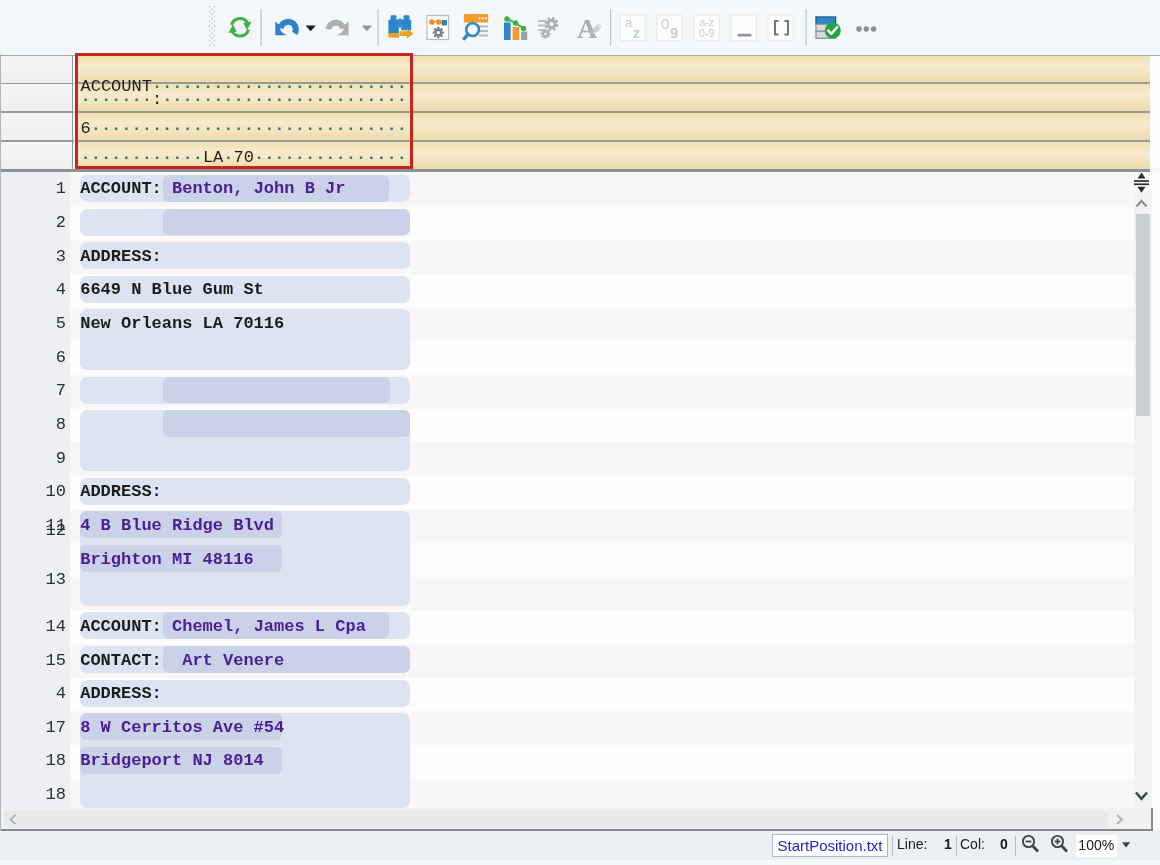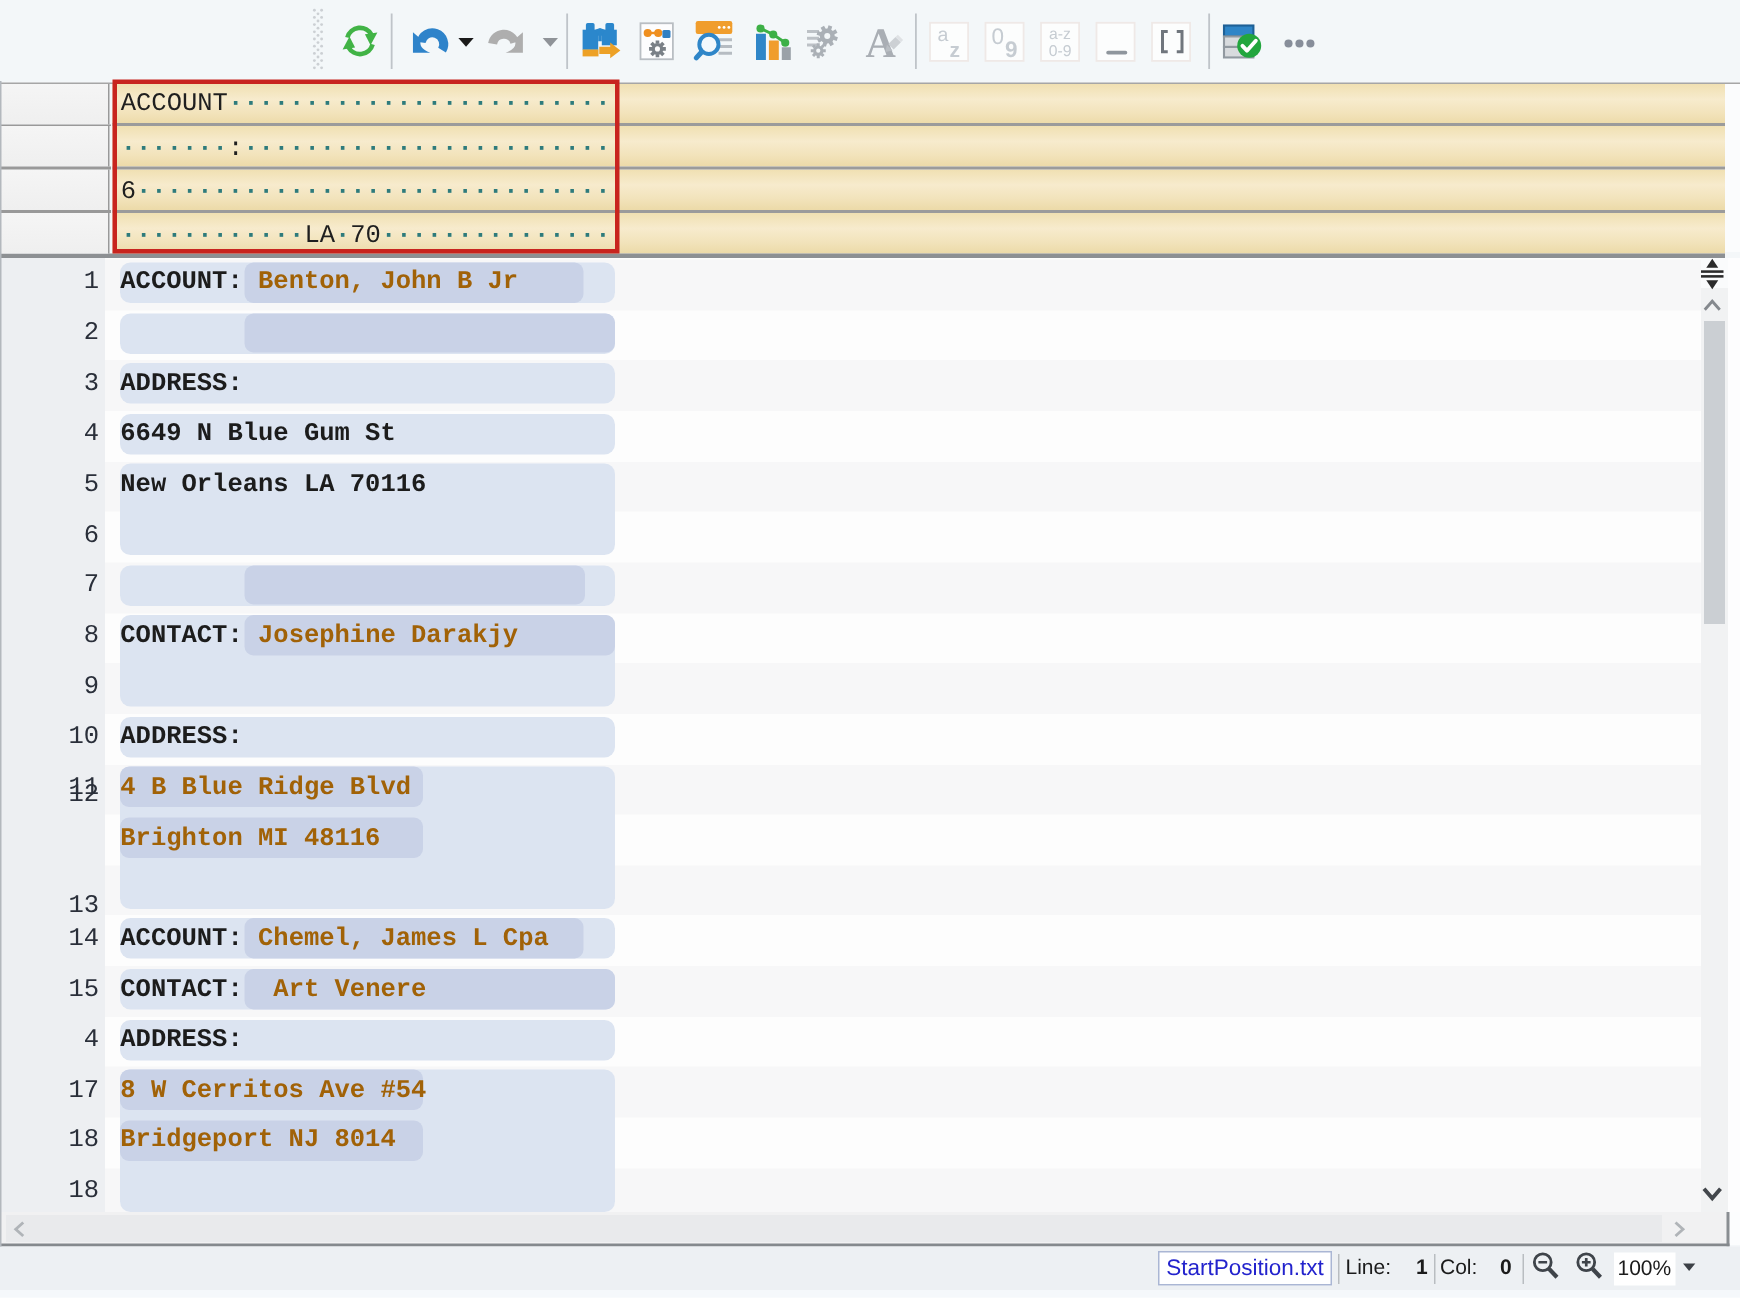--- a/index.html
+++ b/index.html
@@ -1,19 +1,19 @@
 <!DOCTYPE html>
 <html><head><meta charset="utf-8"><style>
 html,body{margin:0;padding:0}
 *{box-sizing:border-box}
 #app{position:relative;width:1160px;height:865px;background:#f4f7f9;overflow:hidden;
  font-family:"Liberation Sans",sans-serif}
 .abs{position:absolute}
 .ln{position:absolute;left:80.2px;font:bold 17px/1 "Liberation Mono",monospace;color:#1c1c1c;white-space:pre;letter-spacing:0}
-.ln .b{color:#a16207}
+.ln .b{color:#4c1d95}
 .num{position:absolute;left:0;width:66px;text-align:right;font:17px/1 "Liberation Mono",monospace;color:#2a2f3a}
 .pill{position:absolute;background:#dce4f1;border-radius:7px}
 .dpill{position:absolute;background:#c9d2e7;border-radius:6px}
 .stripe{position:absolute;left:70px;width:1064px;height:33.65px;background:#f7f7f8}
 .frow{position:absolute;left:75px;width:1075px;
  background:linear-gradient(180deg,#f0e0b2 0%,#f7ebcd 38%,#f2e3bb 72%,#ecdaa8 100%)}
 .ftxt{position:absolute;font:17px/1 "Liberation Mono",monospace;color:#1f1f1f;white-space:pre}
 .ftxt .d{color:#2e7b7c;font-weight:bold}
 .hcell{position:absolute;left:0;width:72.5px;background:linear-gradient(180deg,#f5f5f5,#efefef);border-right:1.6px solid #999}
 .sep{position:absolute;background:#9b9b9b;left:75px;width:1075px;height:1.8px}
@@ -156,21 +156,21 @@
 <div class="sep" style="top:140.0px"></div>
 <div class="abs" style="left:0;top:168.6px;width:1150px;height:3.4px;background:#8d9093"></div>
 <div class="abs" style="left:1150px;top:56px;width:10px;height:112px;background:#fbfcfd"></div>
 <div class="hcell" style="top:56px;height:26.8px"></div>
 <div class="hcell" style="top:84.3px;height:26.8px"></div>
 <div class="hcell" style="top:113.1px;height:26.8px"></div>
 <div class="hcell" style="top:141.9px;height:26.8px"></div>
 <div class="abs" style="left:0;top:82.5px;width:74px;height:1.8px;background:#999"></div>
 <div class="abs" style="left:0;top:111.3px;width:74px;height:1.8px;background:#999"></div>
 <div class="abs" style="left:0;top:140.1px;width:74px;height:1.8px;background:#999"></div>
-<div class="ftxt" style="left:80.5px;top:61px">ACCOUNT<span class="d">·························</span></div>
+<div class="ftxt" style="left:80.5px;top:78px">ACCOUNT<span class="d">·························</span></div>
 <div class="ftxt" style="left:80.5px;top:90.9px"><span class="d">·······</span>:<span class="d">························</span></div>
 <div class="ftxt" style="left:80.5px;top:119.7px">6<span class="d">·······························</span></div>
 <div class="ftxt" style="left:80.5px;top:148.5px"><span class="d">············</span>LA<span class="d">·</span>70<span class="d">···············</span></div>
 <div class="abs" style="left:75px;top:53px;width:337.5px;height:115.6px;border:3.2px solid #c8241e"></div>
 <div class="abs" style="left:0;top:171.5px;width:1160px;height:636.5px;background:#fdfdfd"></div>
 <div class="stripe" style="top:173.0px;height:33.65px"></div>
 <div class="stripe" style="top:240.3px;height:33.65px"></div>
 <div class="stripe" style="top:307.6px;height:33.65px"></div>
 <div class="stripe" style="top:374.9px;height:33.65px"></div>
 <div class="stripe" style="top:442.2px;height:33.65px"></div>
@@ -208,29 +208,28 @@
 <div class="num" style="top:214.1px">2</div>
 <div class="num" style="top:247.7px">3</div>
 <div class="ln" style="top:247.7px">ADDRESS:</div>
 <div class="num" style="top:281.3px">4</div>
 <div class="ln" style="top:281.3px">6649&nbsp;N&nbsp;Blue&nbsp;Gum&nbsp;St</div>
 <div class="num" style="top:315.0px">5</div>
 <div class="ln" style="top:315.0px">New&nbsp;Orleans&nbsp;LA&nbsp;70116</div>
 <div class="num" style="top:348.6px">6</div>
 <div class="num" style="top:382.3px">7</div>
 <div class="num" style="top:415.9px">8</div>
-<div class="ln" style="top:415.9px">CONTACT:<span class="b">&nbsp;Josephine&nbsp;Darakjy</span></div>
 <div class="num" style="top:449.6px">9</div>
 <div class="num" style="top:483.2px">10</div>
 <div class="ln" style="top:483.2px">ADDRESS:</div>
 <div class="num" style="top:516.9px">11</div>
 <div class="ln" style="top:516.9px"><span class="b">4&nbsp;B&nbsp;Blue&nbsp;Ridge&nbsp;Blvd</span></div>
 <div class="num" style="top:522px">12</div>
 <div class="ln" style="top:550.5px"><span class="b">Brighton&nbsp;MI&nbsp;48116</span></div>
-<div class="num" style="top:596px">13</div>
+<div class="num" style="top:571px">13</div>
 <div class="num" style="top:617.9px">14</div>
 <div class="ln" style="top:617.9px">ACCOUNT:<span class="b">&nbsp;Chemel,&nbsp;James&nbsp;L&nbsp;Cpa</span></div>
 <div class="num" style="top:651.5px">15</div>
 <div class="ln" style="top:651.5px">CONTACT:<span class="b">&nbsp;&nbsp;Art&nbsp;Venere</span></div>
 <div class="num" style="top:685.1px">4</div>
 <div class="ln" style="top:685.1px">ADDRESS:</div>
 <div class="num" style="top:718.8px">17</div>
 <div class="ln" style="top:718.8px"><span class="b">8&nbsp;W&nbsp;Cerritos&nbsp;Ave&nbsp;#54</span></div>
 <div class="num" style="top:752.4px">18</div>
 <div class="ln" style="top:752.4px"><span class="b">Bridgeport&nbsp;NJ&nbsp;8014</span></div>

